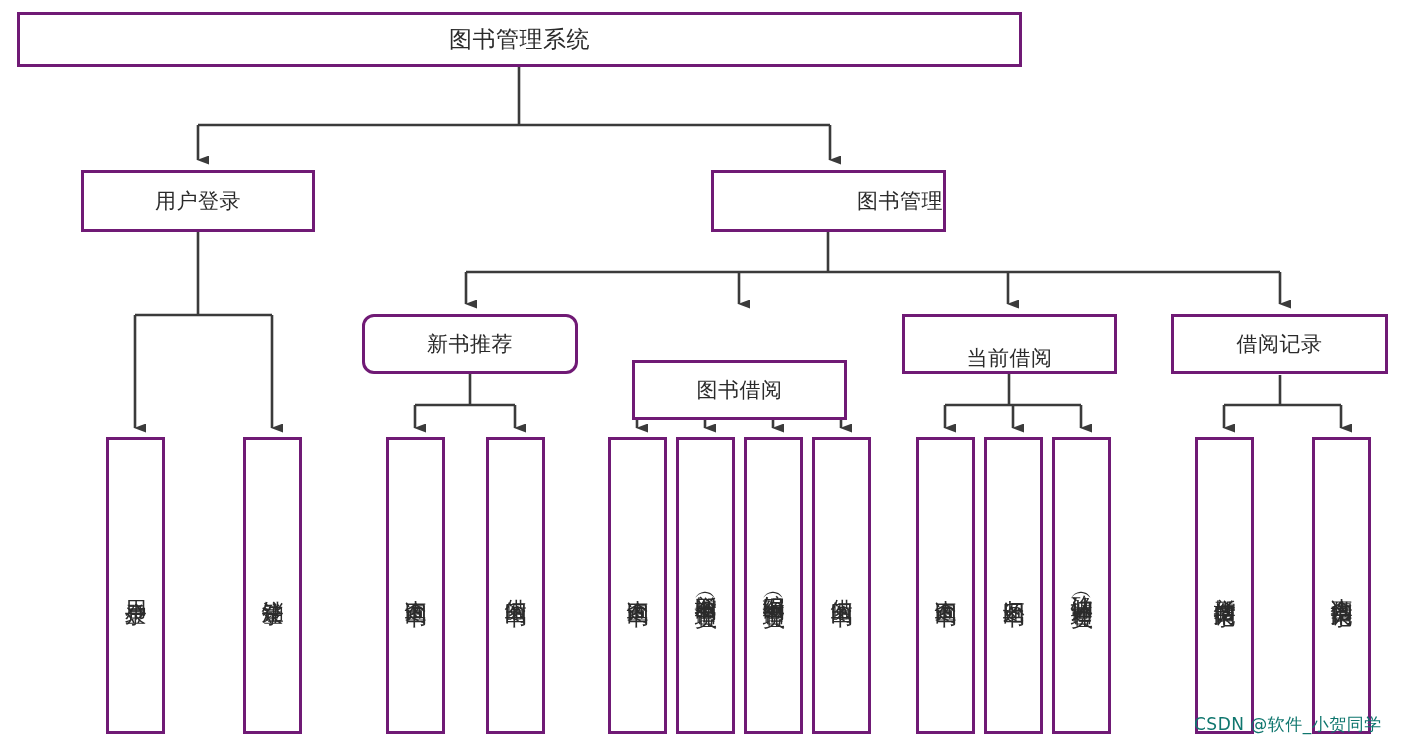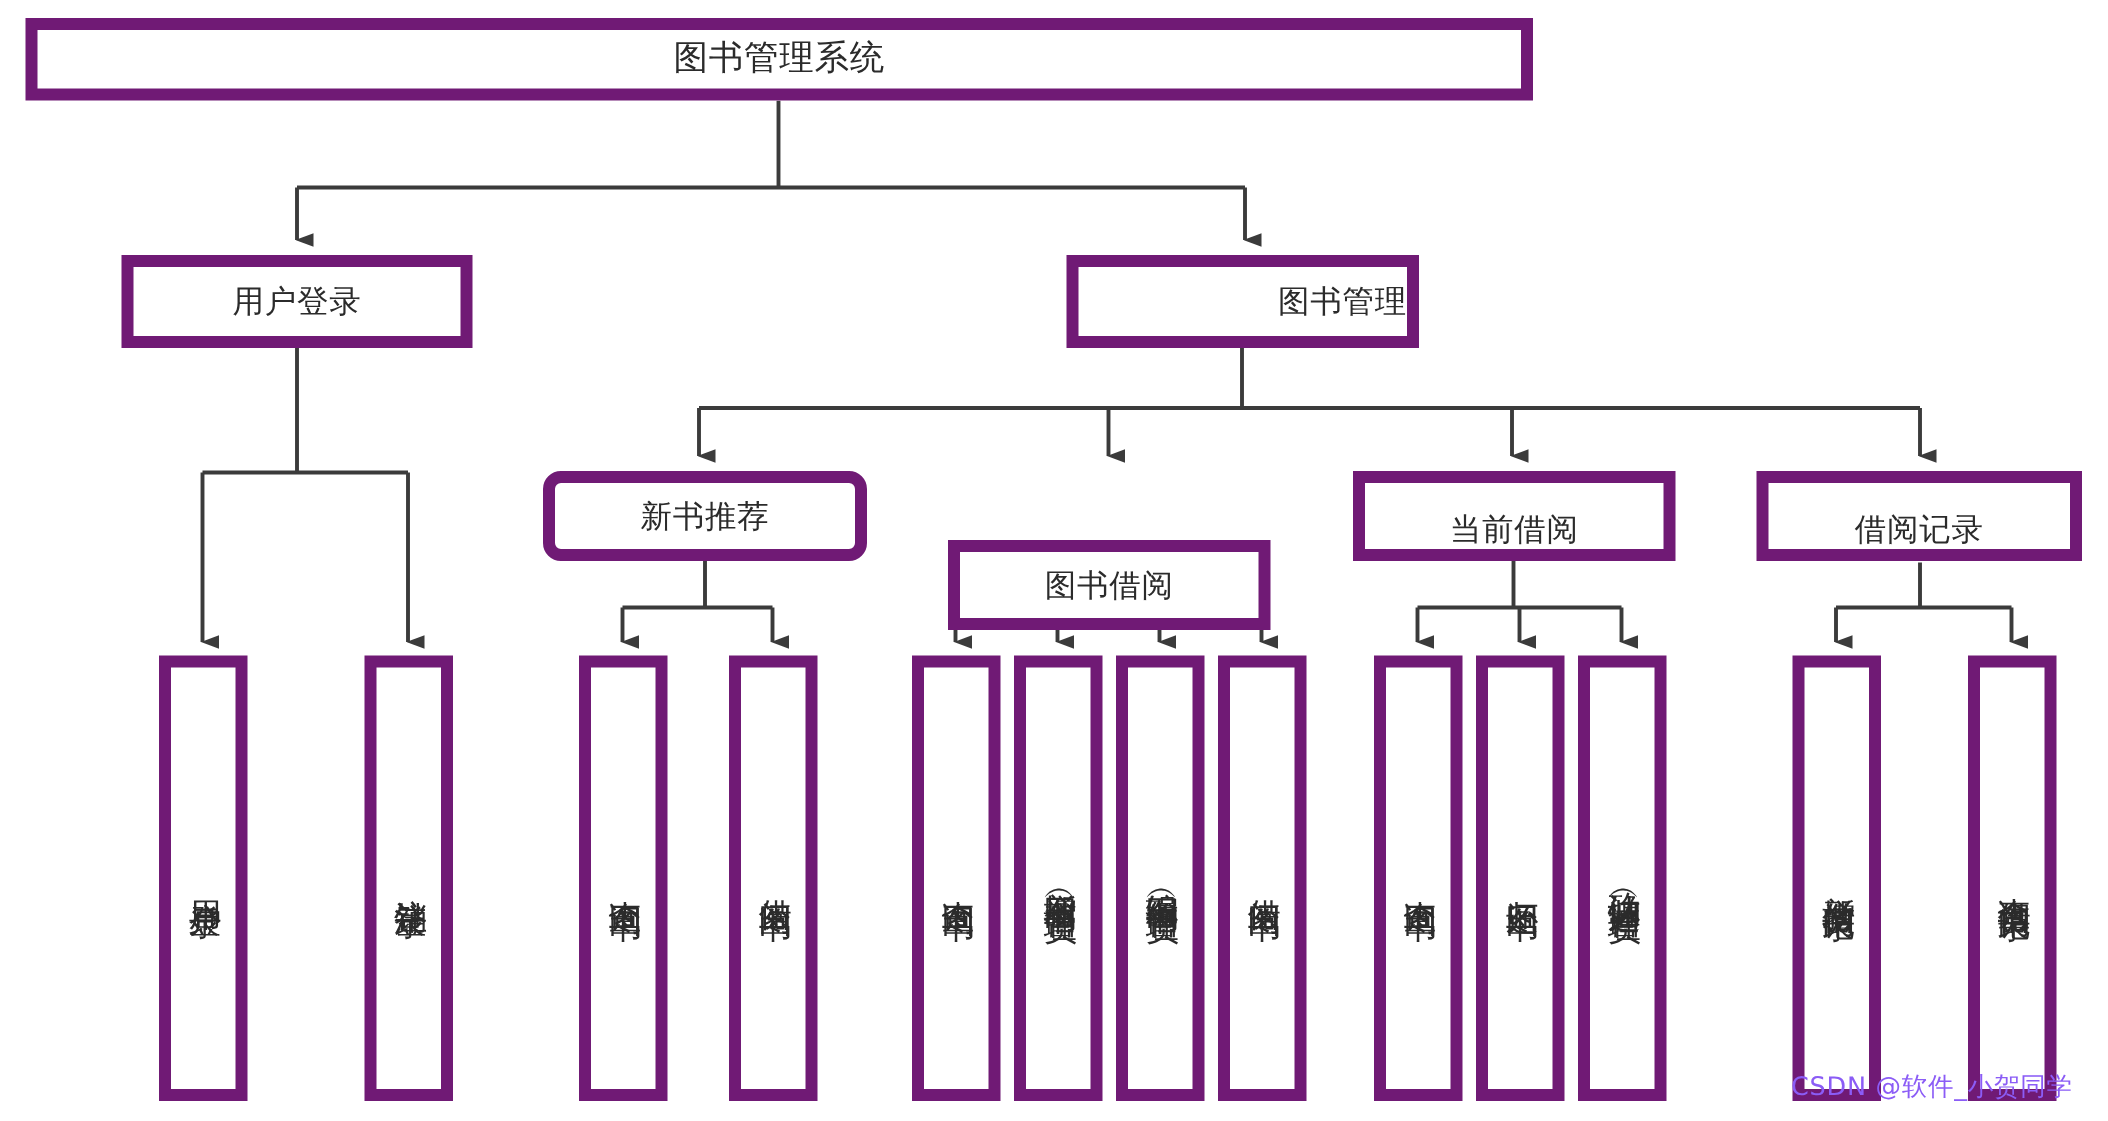--- a/index.html
+++ b/index.html
@@ -20,21 +20,21 @@
   #edges {
     position: absolute;
     left: 0;
     top: 0;
     width: 1405px;
     height: 747px;
   }
   .node {
     position: absolute;
     box-sizing: border-box;
-    border: 8px solid #701a75;
+    border: 3px solid #701a75;
     background: #ffffff;
     display: flex;
     align-items: center;
     justify-content: center;
     color: #2b2b2b;
     z-index: 2;
   }
   .node-label {
     display: block;
     text-align: center;
@@ -51,21 +51,21 @@
   .leaf .node-label {
     writing-mode: vertical-rl;
     text-orientation: upright;
     font-size: 22px;
     line-height: 1.12;
     letter-spacing: 2px;
     white-space: nowrap;
   }
   .watermark {
     position: absolute;
-    color: #8b5cf6;
+    color: #0f766e;
     font-size: 17px;
     letter-spacing: 0.5px;
     white-space: nowrap;
     z-index: 5;
     pointer-events: none;
   }
 </style>
 </head>
 <body>
 
@@ -134,21 +134,21 @@
 
   <div class="node level-3" style="left: 362px; top: 314px; width: 216px; height: 60px; border-radius: 12px;">
     <span class="node-label">新书推荐</span>
   </div>
   <div class="node level-3" style="left: 632px; top: 314px; width: 215px; height: 60px; margin-top: 46px;">
     <span class="node-label">图书借阅</span>
   </div>
   <div class="node level-3" style="left: 902px; top: 314px; width: 215px; height: 60px; align-items: flex-end;">
     <span class="node-label">当前借阅</span>
   </div>
-  <div class="node level-3" style="left: 1171px; top: 314px; width: 217px; height: 60px; align-items: flex-end;">
+  <div class="node level-3" style="left: 1171px; top: 314px; width: 217px; height: 60px;">
     <span class="node-label">借阅记录</span>
   </div>
 
   <div class="node leaf" style="left: 106px; top: 437px; width: 59px; height: 297px;">
     <span class="node-label">用户登录</span>
   </div>
   <div class="node leaf" style="left: 243px; top: 437px; width: 59px; height: 297px;">
     <span class="node-label">注销登录</span>
   </div>
   <div class="node leaf" style="left: 386px; top: 437px; width: 59px; height: 297px;">

